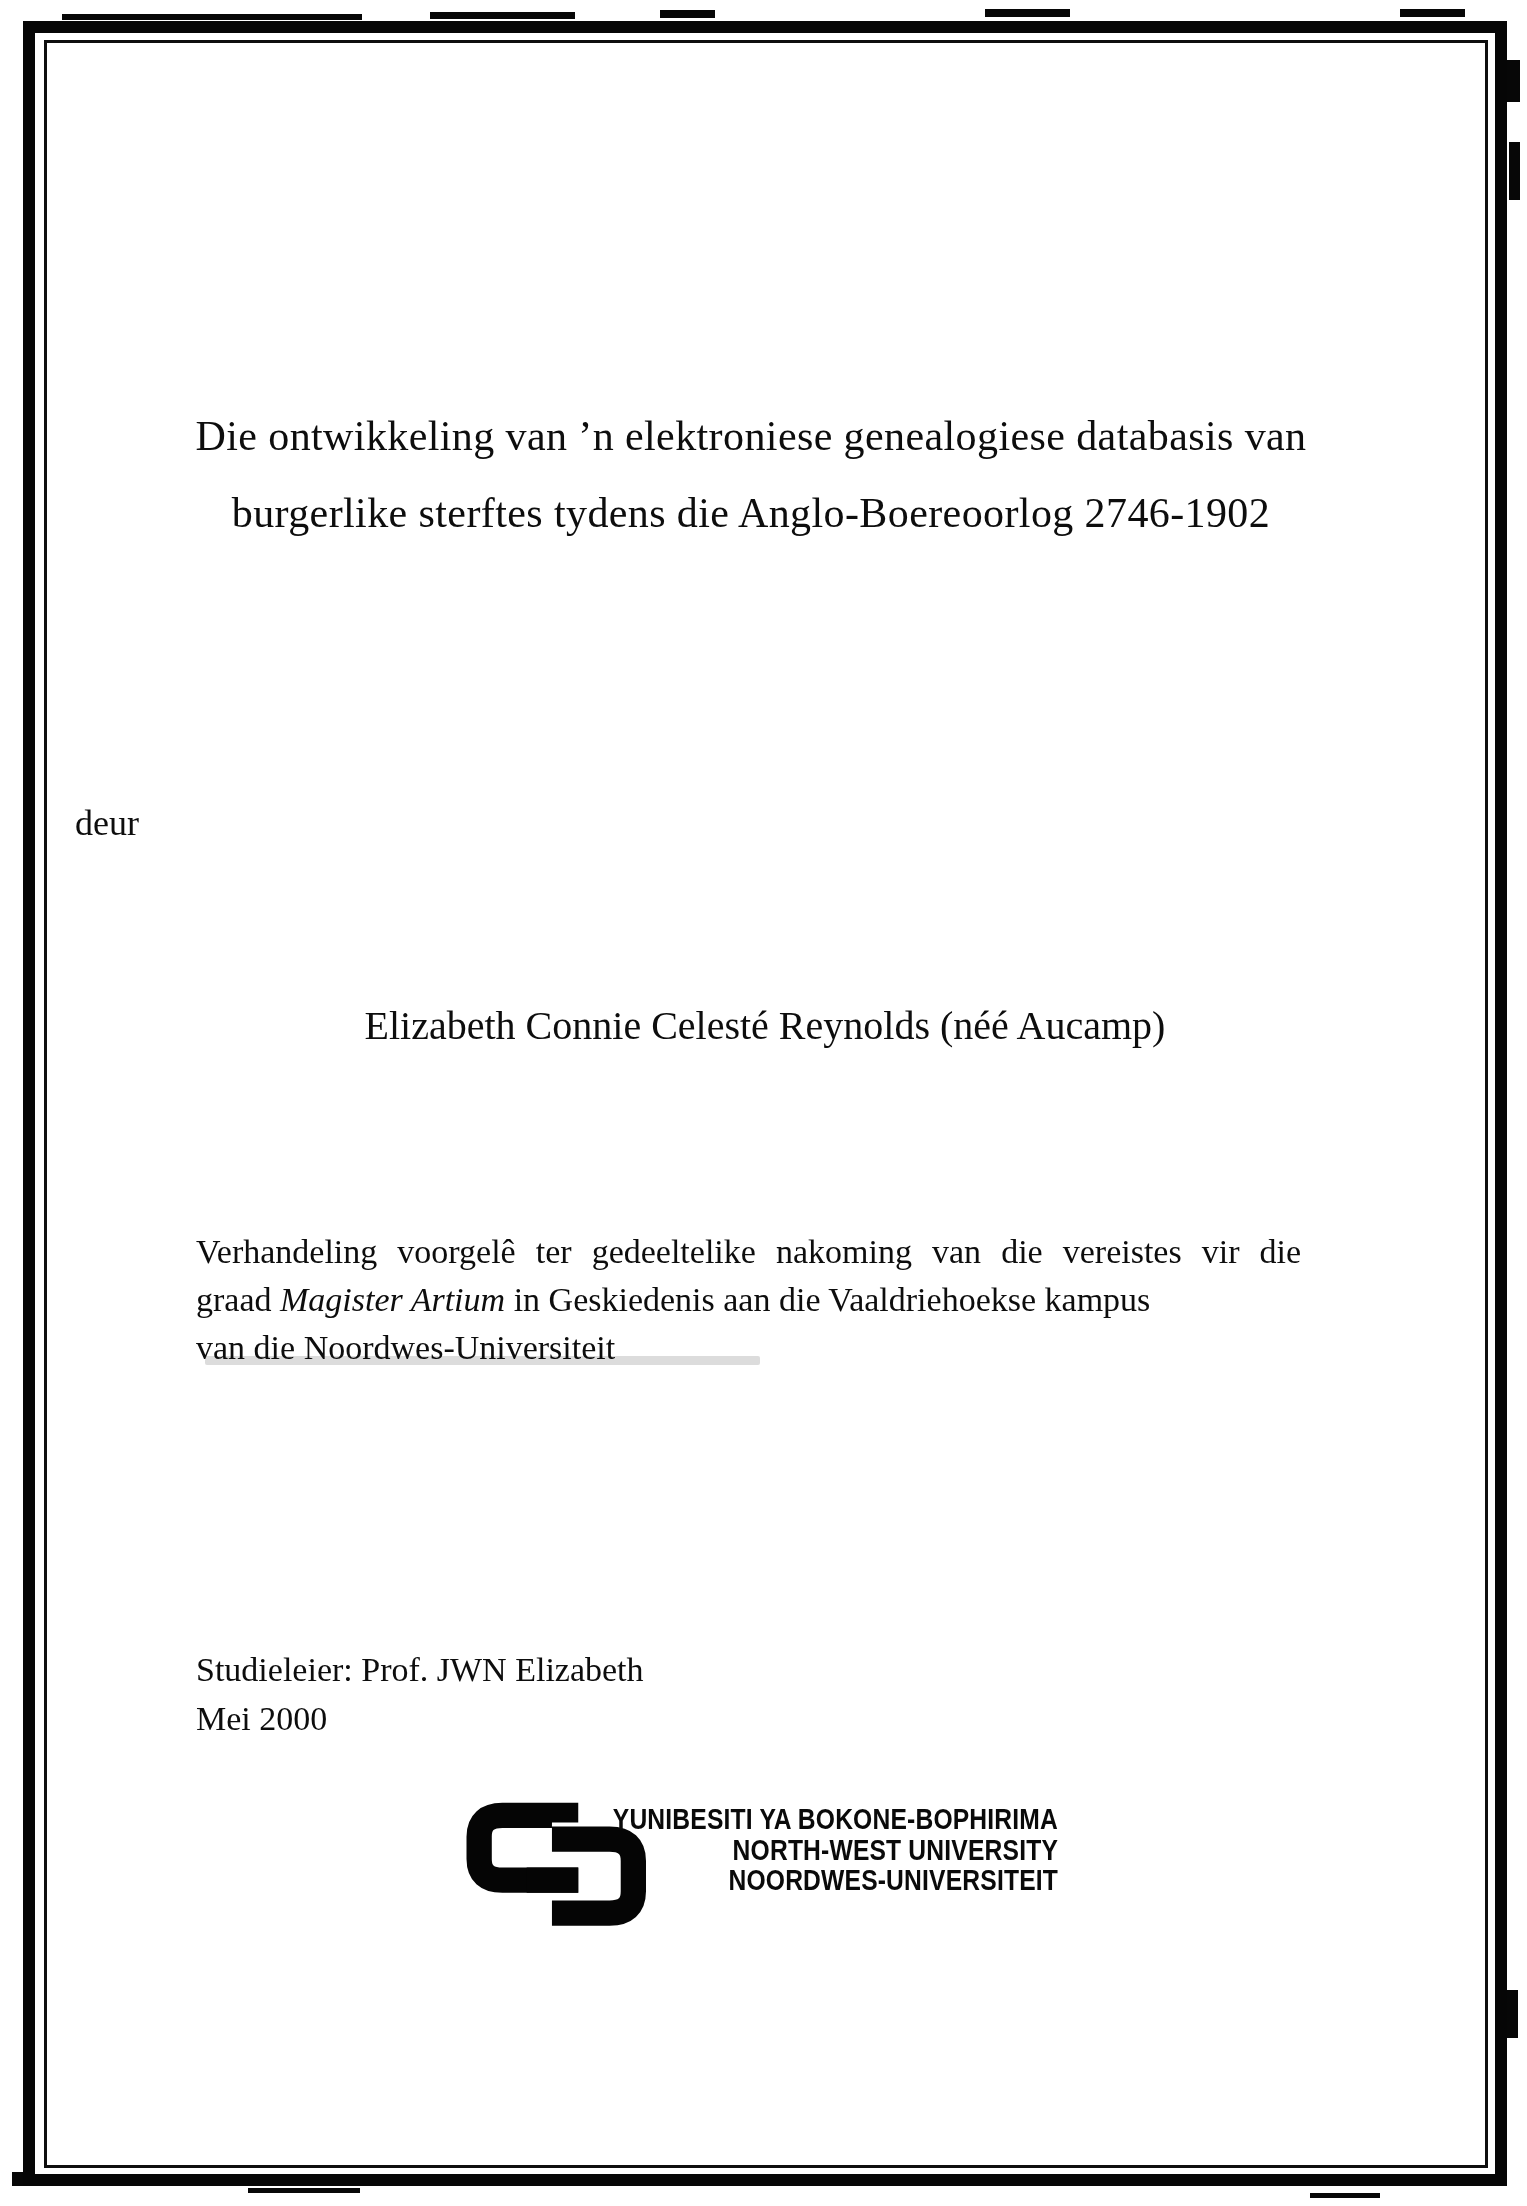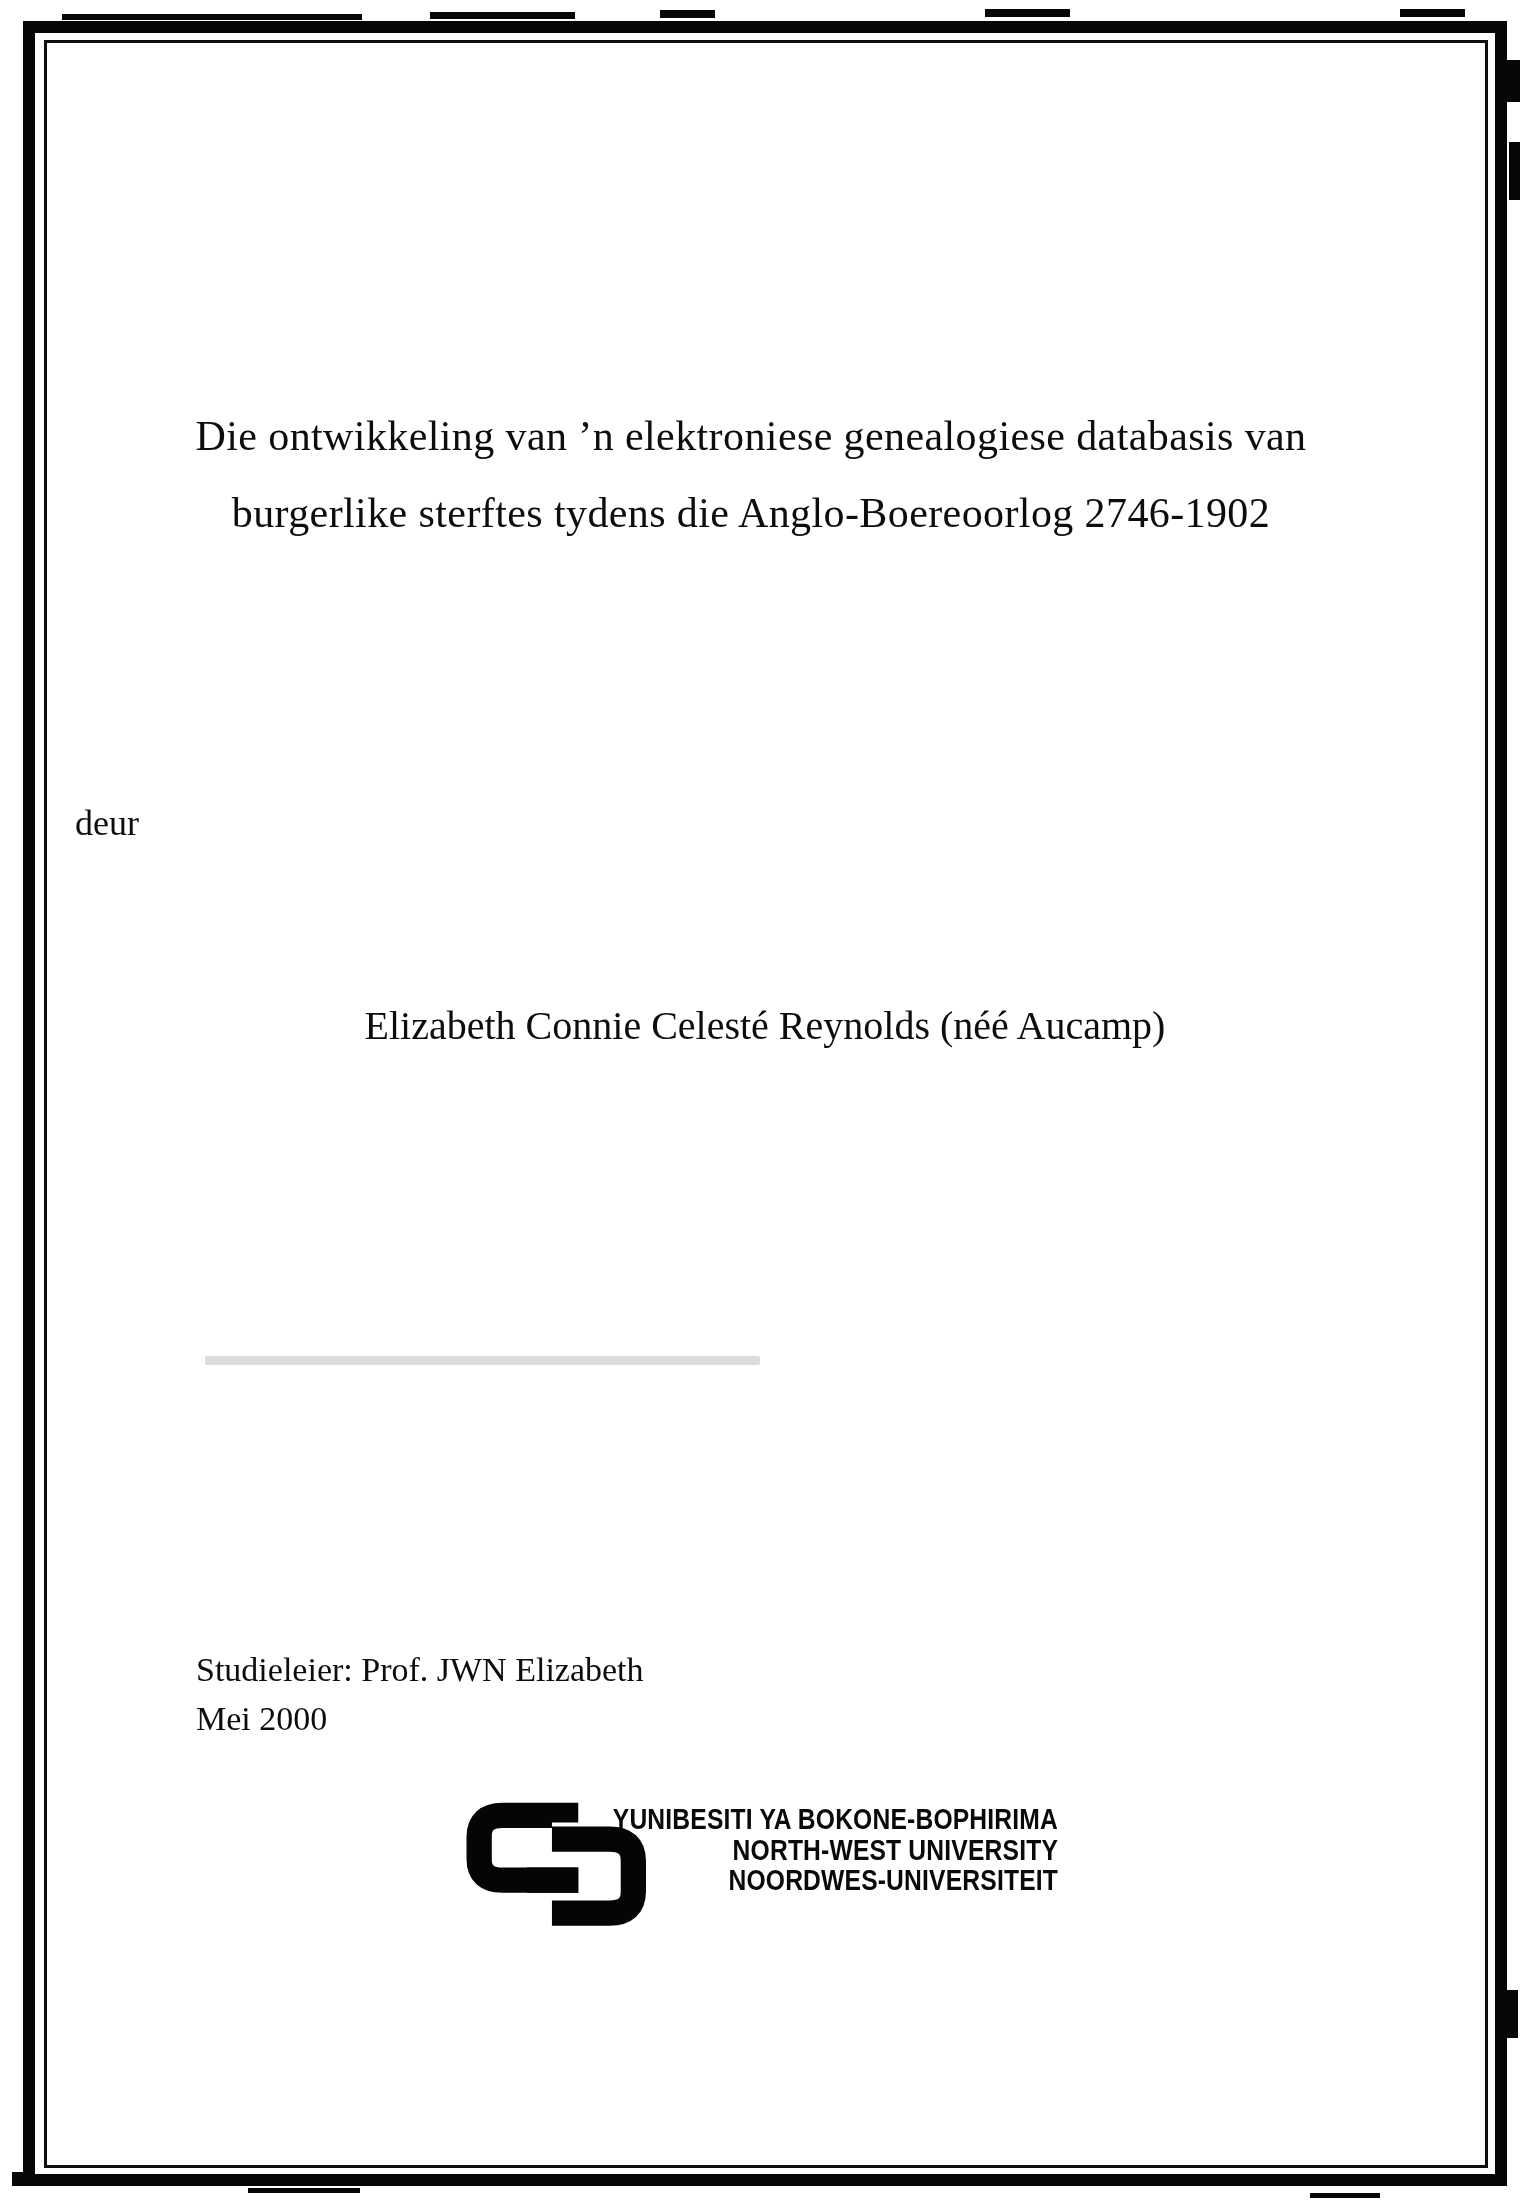--- a/index.html
+++ b/index.html
@@ -97,20 +97,25 @@
 
   <div class="title">
     <div>Die ontwikkeling van ’n elektroniese genealogiese databasis van</div>
     <div>burgerlike sterftes tydens die Anglo-Boereoorlog 2746-1902</div>
   </div>
 
   <div class="byline">deur</div>
 
   <div class="author">Elizabeth Connie Celesté Reynolds (néé Aucamp)</div>
 
+  <div class="statement">
+    <div class="line justified">Verhandeling voorgelê ter gedeeltelike nakoming van die vereistes vir die</div>
+    <div class="line"><span>graad </span><span class="italic">Magister Artium</span><span> in Geskiedenis aan die Vaaldriehoekse kampus</span></div>
+    <div class="line">van die Noordwes-Universiteit</div>
+  </div>
 
   <div class="supervisor">
     <div>Studieleier: Prof. JWN Elizabeth</div>
     <div>Mei 2000</div>
   </div>
 
   <svg class="logo-mark" viewBox="0 0 178 122" aria-hidden="true">
 
     <path d="M 111 13 H 36 Q 13 13 13 34 V 56 Q 13 77 36 77 H 111" fill="none" stroke="#050505" stroke-width="25" stroke-linecap="butt"></path>
 

